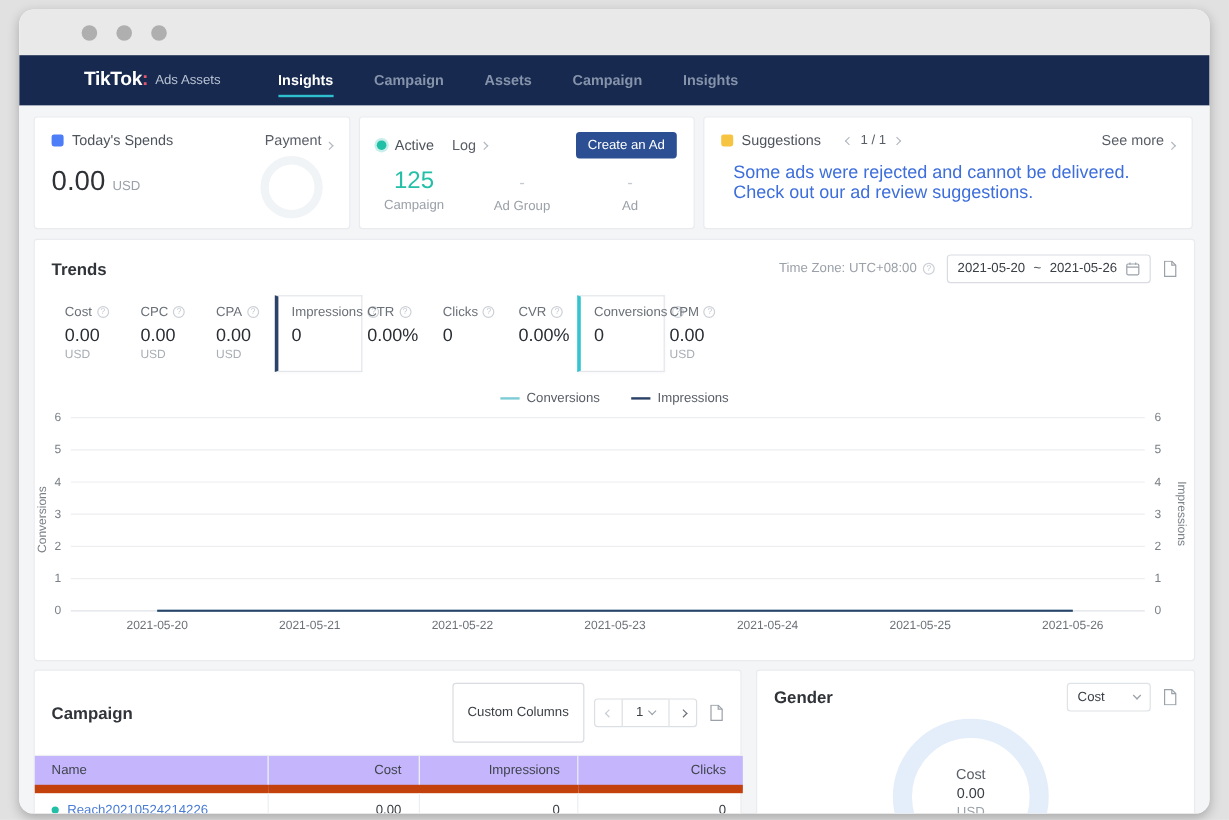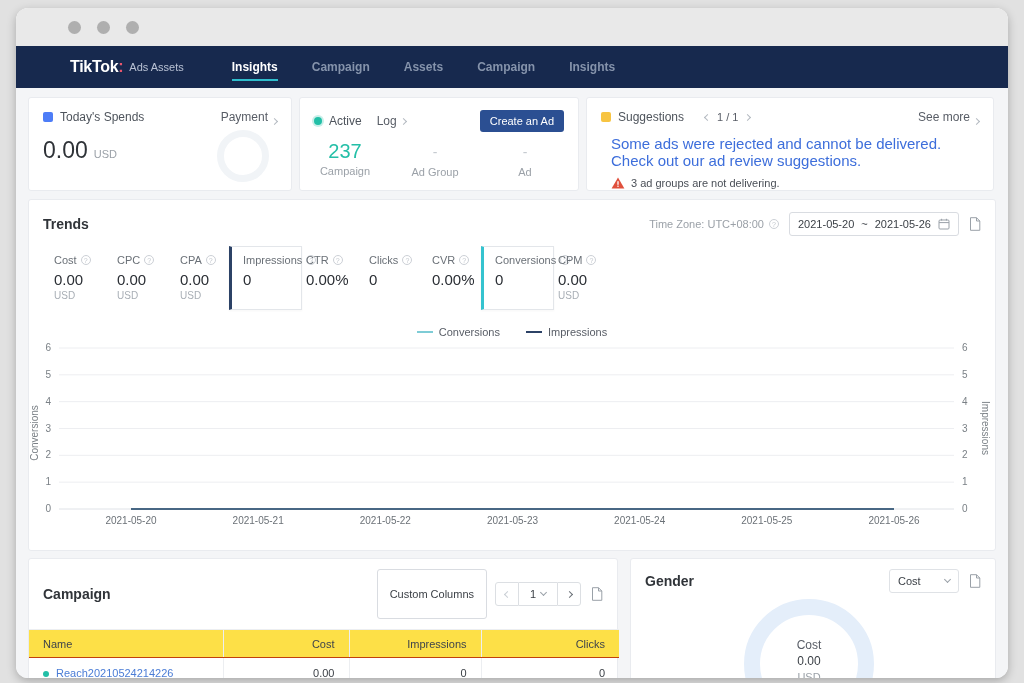--- a/index.html
+++ b/index.html
@@ -76,22 +76,22 @@
   .btn-outline { border:1px solid #d9dce1; background:#fff; border-radius:3px; font-size:11px; color:#3a3f45;
     padding:18px 12px; cursor:pointer; margin-left:auto; }
   .pager { display:flex; align-items:center; margin-left:8px; }
   .pg-btn { width:24px; height:24px; border:1px solid #dcdfe3; background:#fff; display:flex; align-items:center;
     justify-content:center; cursor:pointer; }
   .pg-mid { width:38px; height:24px; border-top:1px solid #dcdfe3; border-bottom:1px solid #dcdfe3; display:flex;
     align-items:center; justify-content:center; gap:5px; font-size:11px; color:#3a3f45; cursor:pointer; }
   .pg-btn:first-child { border-radius:3px 0 0 3px; }
   .pg-btn:last-child { border-radius:0 3px 3px 0; }
   table.c-table { width:100%; border-collapse:collapse; table-layout:fixed; }
-  .c-table th { background:#fde047; font-size:11px; color:#3f444b; font-weight:normal; height:28px;
-    border-top:1px solid #eceef1; border-bottom:1px solid #c2410c; padding:0 14px; }
+  .c-table th { background:#c4b5fd; font-size:11px; color:#3f444b; font-weight:normal; height:28px;
+    border-top:1px solid #eceef1; border-bottom:7px solid #c2410c; padding:0 14px; }
   .c-table th.num, .c-table td.num { text-align:right; }
   .c-table th.txt { text-align:left; }
   .c-table td { font-size:11px; color:#3a3f45; height:31px; padding:0 14px; border-top:1px solid #eceef1; }
   .c-table td + td, .c-table th + th { border-left:1px solid #eceef1; }
   .c-table tr:first-child td { border-top:none; }
   .row-dot { display:inline-block; width:6px; height:6px; border-radius:50%; background:#22bfa7; margin-right:7px; }
   .c-link { color:#4a7cd6; cursor:pointer; }
   .select-box { margin-left:auto; border:1px solid #dfe2e6; border-radius:3px; height:24px; width:70px; display:flex;
     align-items:center; justify-content:space-between; padding:0 8px; font-size:11px; color:#3a3f45; cursor:pointer; }
   .donut { position:absolute; left:113px; top:40px; width:130px; height:130px; border-radius:50%; border:16px solid #e4eefa; }
@@ -147,21 +147,21 @@
           <span class="dot-icon" style="background:#22bfa7"></span>
           <span>Active</span>
           <span style="display:flex;align-items:center;gap:4px;margin-left:8px;cursor:pointer;color:#585d66">
               <span>Log</span>
               <i class="chev"></i>
             </span>
           <button class="btn-primary">Create an Ad</button>
         </div>
         <div class="stats" id="active-stats">
             <div class="stat">
-              <div class="stat-val">237</div>
+              <div class="stat-val">125</div>
               <div class="stat-label">Campaign</div>
             </div>
             <div class="stat">
               <div class="stat-val empty">-</div>
               <div class="stat-label">Ad Group</div>
             </div>
             <div class="stat">
               <div class="stat-val empty">-</div>
               <div class="stat-label">Ad</div>
             </div>
@@ -176,28 +176,20 @@
             <i class="chev left"></i>
             <span>1 / 1</span>
             <i class="chev"></i>
           </span>
           <span class="head-link">
               <span>See more</span>
               <i class="chev"></i>
             </span>
         </div>
         <div class="sug-msg">Some ads were rejected and cannot be delivered. Check out our ad review suggestions.</div>
-        <div class="sug-warn">
-          <svg width="14" height="12" viewBox="0 0 14 12">
-              <path d="M7 0.6 L13.4 11.4 H0.6 Z" fill="#e0503c"></path>
-              <rect x="6.35" y="4.2" width="1.3" height="3.6" fill="#fff"></rect>
-              <rect x="6.35" y="8.6" width="1.3" height="1.3" fill="#fff"></rect>
-            </svg>
-          <span>3 ad groups are not delivering.</span>
-        </div>
       </div>
     </div>
 
     <div class="card trends">
       <div class="trends-head">
         <span class="section-title">Trends</span>
         <span class="tz">
           <span>Time Zone: UTC+08:00</span>
           <span class="info"></span>
         </span>

